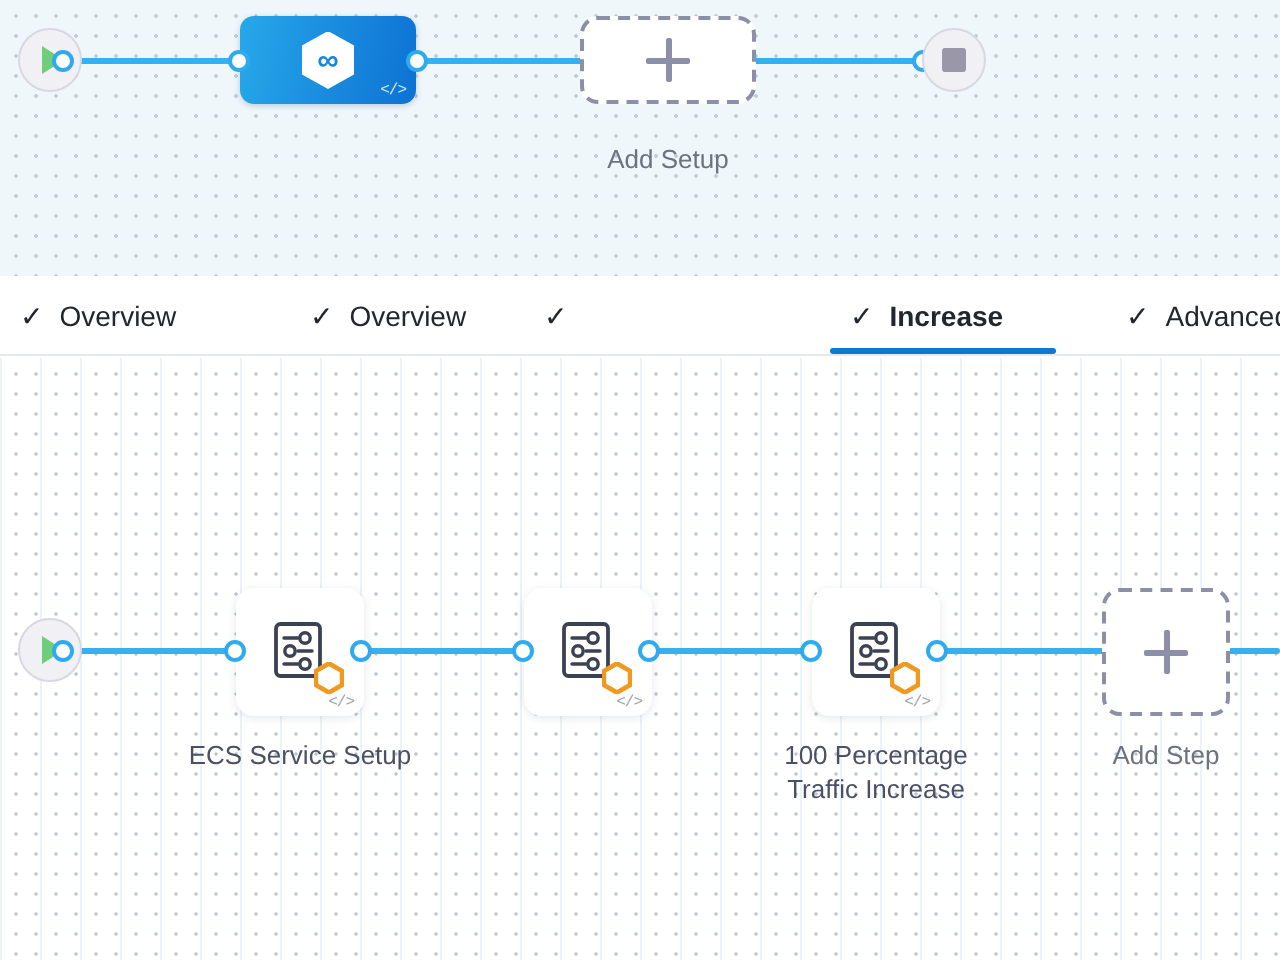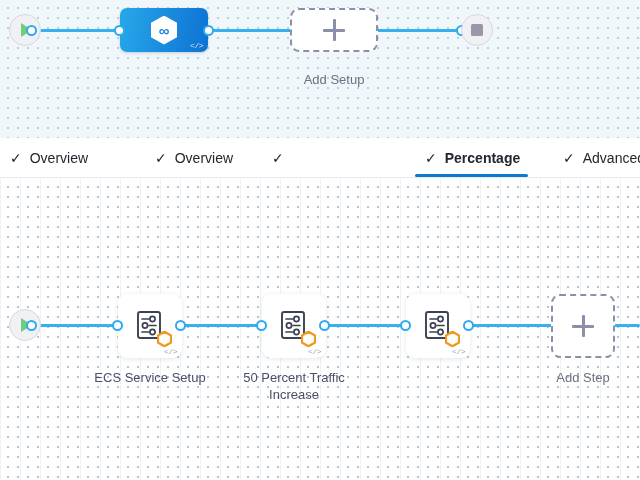--- a/index.html
+++ b/index.html
@@ -177,21 +177,21 @@
       <span class="check">✓</span>
       <span class="tab-text">Overview</span>
     </div>
 
     <div class="tab" style="left:272px;">
       <span class="check">✓</span>
     </div>
 
     <div class="tab active" style="left:425px;">
       <span class="check">✓</span>
-      <span class="tab-text">Percentage</span>
+      <span class="tab-text">Increase</span>
     </div>
 
     <div class="tab" style="left:563px;">
       <span class="check">✓</span>
       <span class="tab-text">Advanced</span>
     </div>
 
     <div class="tab-underline" style="left:415px;width:113px;"></div>
   </div>
 
@@ -241,41 +241,41 @@
           <circle cx="19.5" cy="23" r="2.6" fill="#fff" stroke="#3b4253" stroke-width="1.7"></circle>
         </svg>
         <svg class="orange-hex" viewBox="0 0 20 22">
           <polygon points="10,1 19,6.2 19,15.8 10,21 1,15.8 1,6.2" fill="#fff" stroke="#f0981f" stroke-width="3.2" stroke-linejoin="round"></polygon>
         </svg>
       </div>
       <span class="code-badge-dark">&lt;/&gt;</span>
     </div>
     <div class="wire-dot" style="left:256px;top:141px;"></div>
     <div class="wire-dot" style="left:319px;top:141px;"></div>
-    <div class="node-label" style="left:234px;top:190px;width:120px;">50 Percent Traffic Increase</div>
 
     <div class="step-card" style="left:406px;top:115px;">
       <div class="step-ico">
         <svg width="34" height="34" viewBox="0 0 34 34">
           <rect x="5" y="3" width="22" height="26" rx="2.2" fill="#fff" stroke="#3b4253" stroke-width="1.9"></rect>
           <line x1="9" y1="10" x2="16" y2="10" stroke="#3b4253" stroke-width="1.7" stroke-linecap="round"></line>
           <circle cx="19.5" cy="10" r="2.6" fill="#fff" stroke="#3b4253" stroke-width="1.7"></circle>
           <line x1="16" y1="16.5" x2="23" y2="16.5" stroke="#3b4253" stroke-width="1.7" stroke-linecap="round"></line>
           <circle cx="12" cy="16.5" r="2.6" fill="#fff" stroke="#3b4253" stroke-width="1.7"></circle>
           <line x1="9" y1="23" x2="16" y2="23" stroke="#3b4253" stroke-width="1.7" stroke-linecap="round"></line>
           <circle cx="19.5" cy="23" r="2.6" fill="#fff" stroke="#3b4253" stroke-width="1.7"></circle>
         </svg>
         <svg class="orange-hex" viewBox="0 0 20 22">
           <polygon points="10,1 19,6.2 19,15.8 10,21 1,15.8 1,6.2" fill="#fff" stroke="#f0981f" stroke-width="3.2" stroke-linejoin="round"></polygon>
         </svg>
       </div>
       <span class="code-badge-dark">&lt;/&gt;</span>
     </div>
     <div class="wire-dot" style="left:400px;top:141px;"></div>
     <div class="wire-dot" style="left:463px;top:141px;"></div>
+    <div class="node-label" style="left:378px;top:190px;width:120px;">100 Percentage Traffic Increase</div>
 
     <div class="add-box" style="left:551px;top:115px;width:64px;height:64px;">
       <div class="plus"></div>
     </div>
     <div class="node-label muted" style="left:523px;top:190px;width:120px;">Add Step</div>
   </div>
 
 </div>
 
 </body></html>

